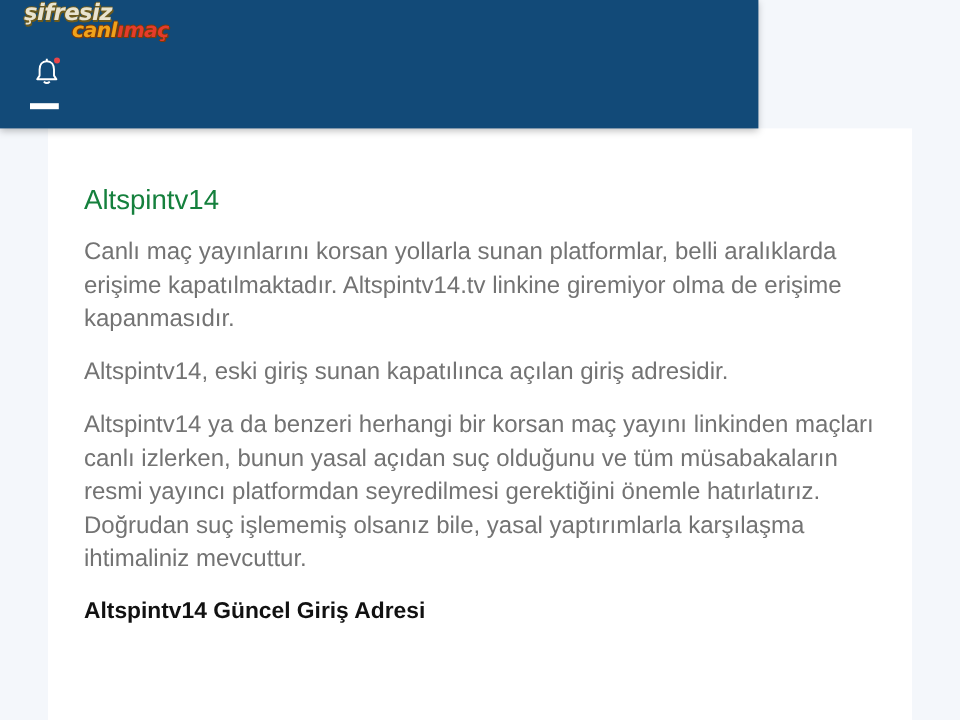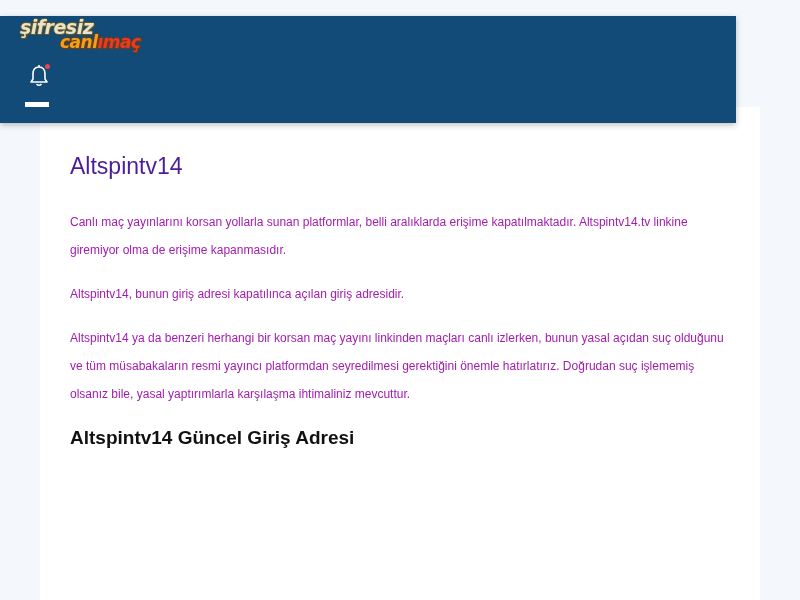--- a/index.html
+++ b/index.html
@@ -4,21 +4,21 @@
   <style>
     * { box-sizing: border-box; margin: 0; padding: 0; }
     html, body { width: 800px; height: 600px; overflow: hidden; }
     body {
       background: #f4f7fb;
       font-family: "Liberation Sans", sans-serif;
       color: #1a1a1a;
       position: relative;
     }
     .header {
-      position: absolute; left: 0; top: 16px; width: 736px; height: 107px;
+      position: absolute; left: 0; top: 0; width: 632px; height: 107px;
       background: #124a78;
       box-shadow: 0 2px 6px rgba(0,0,0,0.25);
       z-index: 2;
       text-align: center;
     }
     .logo {
       position: absolute; left: 20px; top: 2px; width: 146px; height: 38px;
       cursor: pointer;
     }
     .logo .l1 {
@@ -47,24 +47,24 @@
       position: absolute; left: 25px; top: 86px; width: 24px; height: 5px;
       background: #ffffff; cursor: pointer;
     }
     .content {
       position: absolute; left: 40px; top: 107px; width: 720px; height: 493px;
       background: #ffffff;
       padding: 45px 30px 0 30px;
     }
     .content h1 {
       font-weight: normal; font-size: 23px; line-height: 28px;
-      color: #4c1d95; margin-bottom: 28px;
+      color: #15803d; margin-bottom: 16px;
     }
     .content p {
-      font-size: 12px; line-height: 28px; color: #a21caf;
+      font-size: 20px; line-height: 28px; color: #737373;
       margin-bottom: 16px;
     }
     .content h2 {
       font-size: 19px; font-weight: bold; line-height: 28px; color: #111;
       margin-top: 12px;
     }
   </style>
 </head>
 <body>
 
@@ -80,16 +80,16 @@
       <line x1="11" y1="1" x2="11" y2="3" stroke="#ffffff" stroke-width="1.6"></line>
     </svg>
     <span class="dot"></span>
   </div>
   <div class="menu-bar"></div>
 </header>
 
 <main class="content">
   <h1>Altspintv14</h1>
   <p>Canlı maç yayınlarını korsan yollarla sunan platformlar, belli aralıklarda erişime kapatılmaktadır. Altspintv14.tv linkine giremiyor olma de erişime kapanmasıdır.</p>
-  <p>Altspintv14, bunun giriş adresi kapatılınca açılan giriş adresidir.</p>
+  <p>Altspintv14, eski giriş sunan kapatılınca açılan giriş adresidir.</p>
   <p>Altspintv14 ya da benzeri herhangi bir korsan maç yayını linkinden maçları canlı izlerken, bunun yasal açıdan suç olduğunu ve tüm müsabakaların resmi yayıncı platformdan seyredilmesi gerektiğini önemle hatırlatırız. Doğrudan suç işlememiş olsanız bile, yasal yaptırımlarla karşılaşma ihtimaliniz mevcuttur.</p>
   <h2>Altspintv14 Güncel Giriş Adresi</h2>
 </main>
 
 </body></html>

